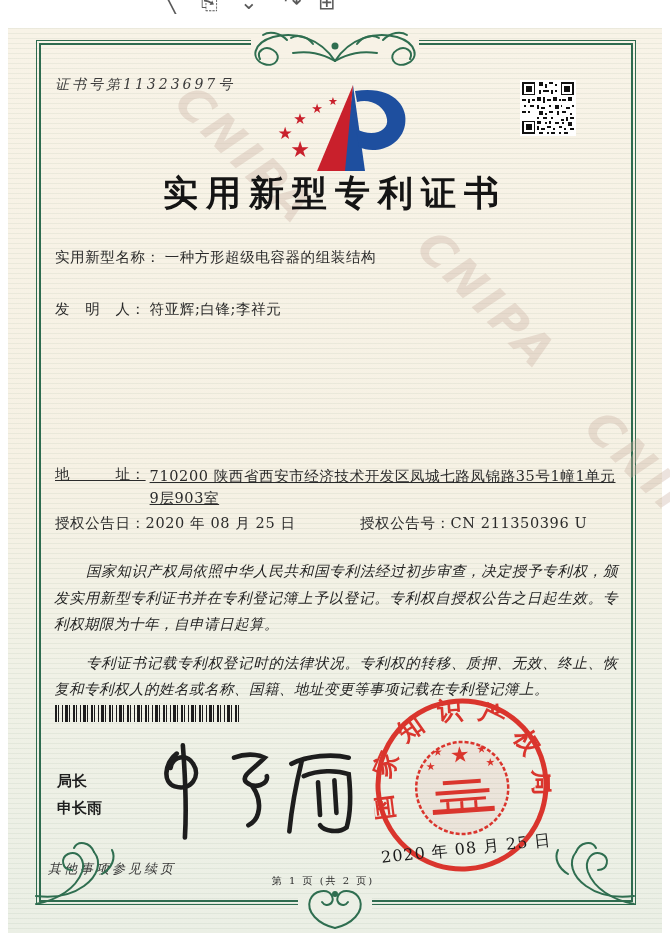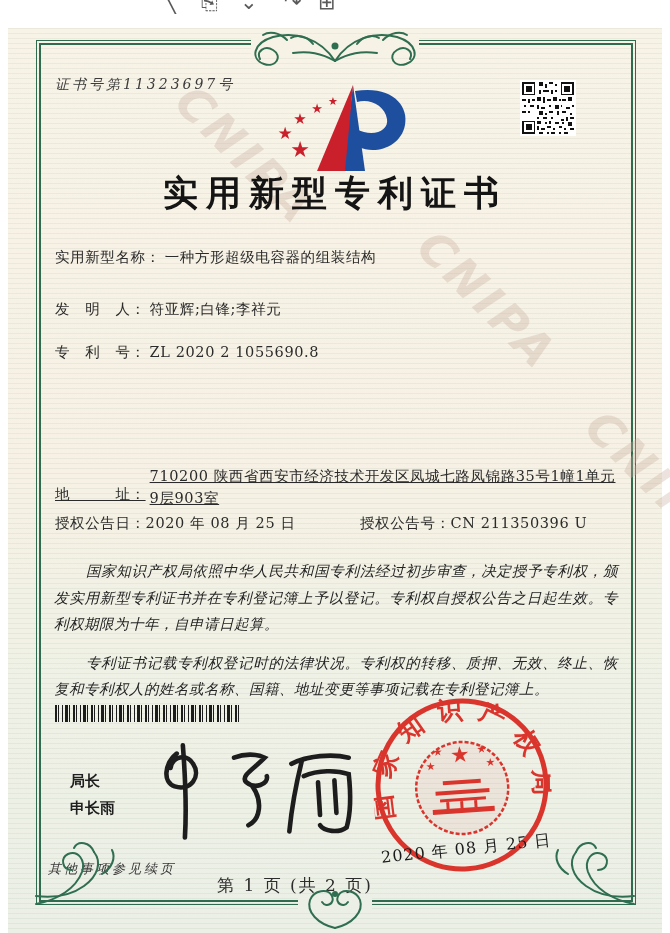--- a/index.html
+++ b/index.html
@@ -20,39 +20,39 @@
       border:2px solid #2e6b4f;}
   .watermark{position:absolute;font-family:"DejaVu Sans","Liberation Sans",sans-serif;
       font-weight:bold;font-style:italic;font-size:46px;letter-spacing:4px;
       color:rgba(200,175,160,0.35);transform:rotate(45deg);z-index:1;pointer-events:none;}
   .cert-no{position:absolute;left:47px;top:48px;font-size:14px;letter-spacing:3px;color:#3b3b3b;z-index:2;font-style:italic;}
   .logo{position:absolute;left:237px;top:55px;z-index:2;}
   .qr{position:absolute;left:512px;top:52px;width:56px;height:56px;z-index:2;}
   .title{position:absolute;left:0;top:142px;width:654px;text-align:center;
       font-size:35px;font-weight:bold;letter-spacing:8px;color:#141414;z-index:2;}
   .row{position:absolute;left:47px;font-size:14.5px;letter-spacing:0.6px;color:#2b2b2b;z-index:2;white-space:nowrap;}
-  .row .flabel{margin-right:4px;margin-top:20px;}
+  .row .flabel{margin-right:4px;}
   .row-addr{display:flex;white-space:normal;text-decoration:underline;}
   .row-addr .fvalue{display:inline-block;width:472px;line-height:22px;}
   .pair2{position:absolute;left:305px;top:0;white-space:nowrap;}
   .paras{position:absolute;left:34px;top:518px;width:588px;z-index:2;}
   .paras p{margin:12px;font-size:14.5px;line-height:26.5px;text-indent:2.2em;
       text-align:justify;font-style:italic;color:#242424;letter-spacing:0.5px;}
   .barcode{position:absolute;left:47px;top:677px;width:186px;height:17px;z-index:2;
       background:repeating-linear-gradient(90deg,
         #1c1c1c 0 2px,rgba(0,0,0,0) 2px 3px,#1c1c1c 3px 4px,rgba(0,0,0,0) 4px 7px,
         #1c1c1c 7px 8px,rgba(0,0,0,0) 8px 10px,#1c1c1c 10px 13px,rgba(0,0,0,0) 13px 14px,
         #1c1c1c 14px 15px,rgba(0,0,0,0) 15px 18px);}
-  .signer{position:absolute;left:62px;top:740px;z-index:2;
+  .signer{position:absolute;left:49px;top:740px;z-index:2;
       font-family:"DejaVu Sans","Liberation Sans",sans-serif;font-weight:bold;
       font-size:15px;line-height:27px;color:#1f1f1f;}
   .signature{position:absolute;left:138px;top:712px;z-index:3;}
   .seal{position:absolute;left:365px;top:668px;z-index:3;transform:rotate(-4deg);}
   .page-footer{position:absolute;left:0;top:846px;width:574px;text-align:center;
-      font-size:17px;letter-spacing:2px;color:#2c2c2c;z-index:2;}
+      font-size:10px;letter-spacing:2px;color:#2c2c2c;z-index:2;padding-left:28px;}
   .continuation{position:absolute;left:40px;top:832px;width:614px;
       font-size:13px;letter-spacing:3px;color:#3a3a3a;z-index:2;font-style:italic;}
   .orn{position:absolute;z-index:4;}
 </style>
 </head>
 <body>
 
 <div class="page">
 
   <div class="toolbar">
@@ -157,23 +157,20 @@
       </g>
     </svg>
 
     <div class="title">实用新型专利证书</div>
 
     <div class="row" style="top:220px">
       <span class="flabel">实用新型名称：</span><span class="fvalue">一种方形超级电容器的组装结构</span>
     </div>
     <div class="row" style="top:272px">
       <span class="flabel">发　明　人：</span><span class="fvalue">符亚辉;白锋;李祥元</span>
-    </div>
-    <div class="row" style="top:315px">
-      <span class="flabel">专　利　号：</span><span class="fvalue">ZL 2020 2 1055690.8</span>
     </div>
     <div class="row row-addr" style="top:437px">
       <span class="flabel">地　　　址：</span>
         <span class="fvalue">710200 陕西省西安市经济技术开发区凤城七路凤锦路35号1幢1单元9层903室</span>
     </div>
     <div class="row" style="top:486px">
       <span>授权公告日：</span><span>2020 年 08 月 25 日</span>
       <span class="pair2"><span>授权公告号：</span><span>CN 211350396 U</span></span>
     </div>
 

